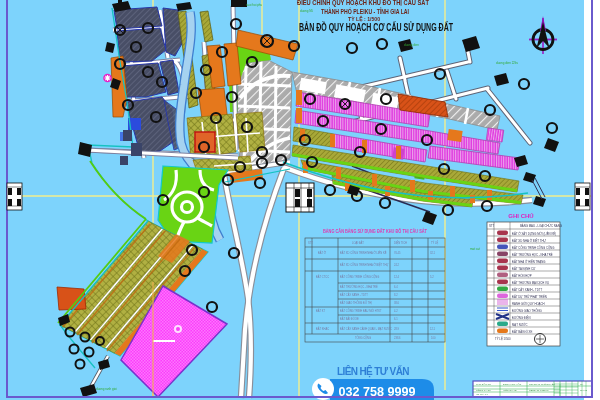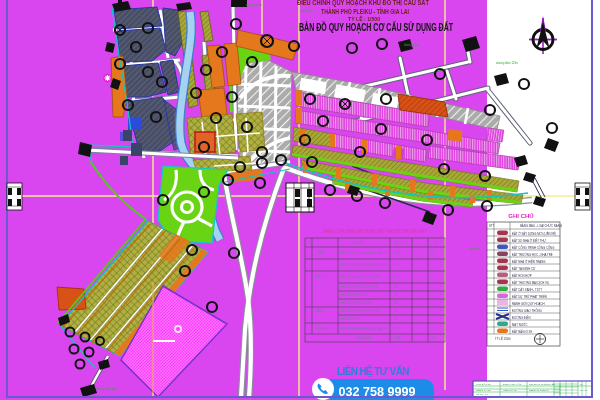--- a/index.html
+++ b/index.html
@@ -1,17 +1,17 @@
 <!DOCTYPE html>
 <html><head>
 <meta charset="utf-8">
 <style>
 html,body{margin:0;padding:0;}
 body{width:600px;height:400px;overflow:hidden;background:#ffffff;font-family:"Liberation Sans",sans-serif;}
-#page{position:relative;width:487px;height:400px;background:#d946ef;}
+#page{position:relative;width:584px;height:400px;background:#7dd3fc;}
 svg{position:absolute;left:0;top:0;}
 </style>
 </head>
 <body>
 <div id="page">
 <svg width="600" height="400" viewBox="0 0 600 400">
 <defs>
 <pattern id="hNavy" width="4" height="4" patternTransform="rotate(45)" patternUnits="userSpaceOnUse">
   <rect width="4" height="4" fill="#484e66"></rect>
           <line x1="0" y1="0" x2="0" y2="4" stroke="#676d86" stroke-width="1.3"></line>

